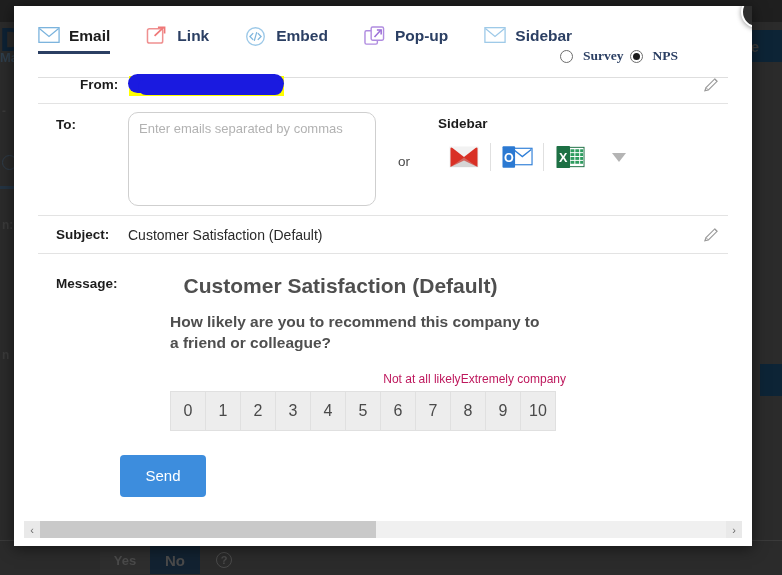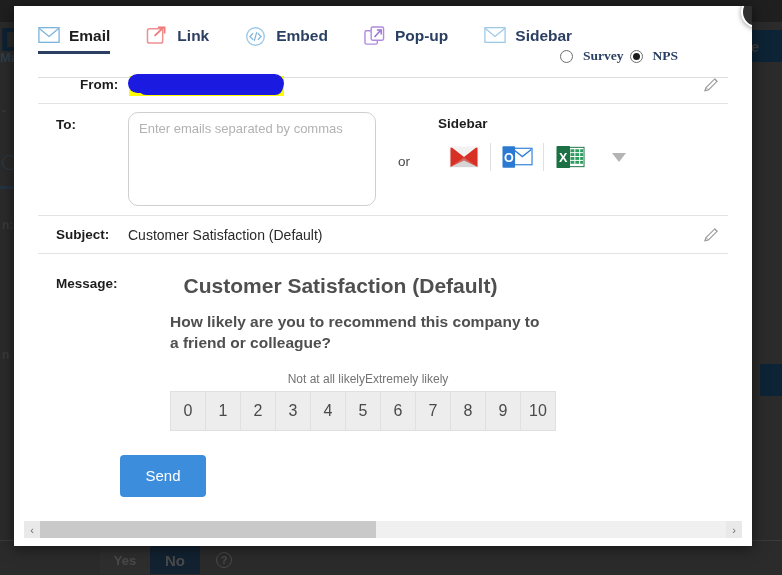--- a/index.html
+++ b/index.html
@@ -217,22 +217,22 @@
     text-align: center; width: 425px; margin-left: 48px; margin-top: 4px;
   }
   .msg-question {
     margin-left: 90px; margin-top: 14px; width: 380px;
     font-size: 15.5px; font-weight: bold; color: #4f4f4f; line-height: 1.35;
   }
 
   
   .nps-wrap { margin-left: 90px; margin-top: 18px; width: 396px; }
   .nps-legend {
-    display: flex; justify-content: center;
-    font-size: 12px; color: #737373; margin-bottom: 5px;
+    display: flex; justify-content: flex-end;
+    font-size: 12px; color: #be185d; margin-bottom: 5px;
   }
   .nps-scale { display: flex; }
   .nps-cell {
     width: 36px; height: 40px;
     background: #ededed; border: 1px solid #e0e0e0;
     margin-right: -1px;
     display: flex; align-items: center; justify-content: center;
     font-size: 16px; color: #4a4a4a; cursor: pointer;
   }
 
@@ -446,21 +446,21 @@
   </div>
 
   <div id="message-block">
     <span id="msg-label">Message:</span>
     <div class="msg-title">Customer Satisfaction (Default)</div>
     <div class="msg-question">How likely are you to recommend this company to a friend or colleague?</div>
 
     <div class="nps-wrap">
       <div class="nps-legend">
         <span>Not at all likely</span>
-        <span>Extremely likely</span>
+        <span>Extremely company</span>
       </div>
       <div class="nps-scale">
         <div class="nps-cell">0</div>
         <div class="nps-cell">1</div>
         <div class="nps-cell">2</div>
         <div class="nps-cell">3</div>
         <div class="nps-cell">4</div>
         <div class="nps-cell">5</div>
         <div class="nps-cell">6</div>
         <div class="nps-cell">7</div>

